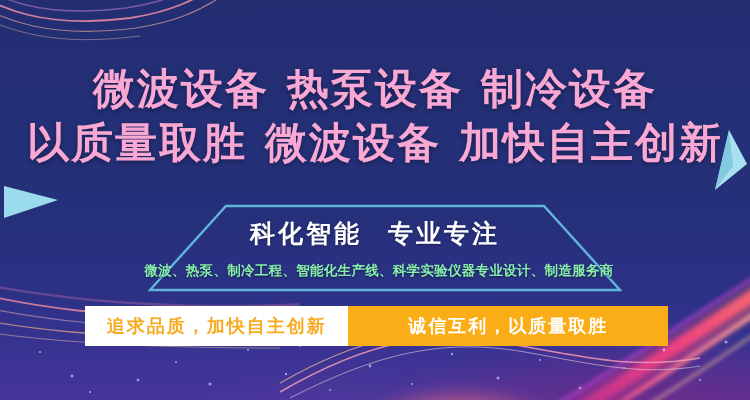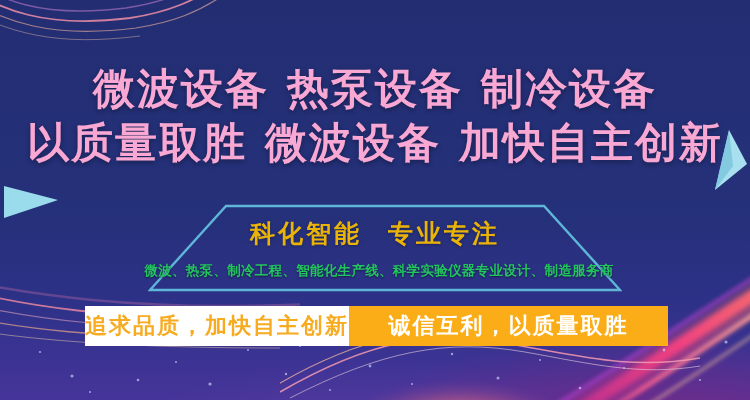--- a/index.html
+++ b/index.html
@@ -80,56 +80,56 @@
     left: 148px;
     top: 204px;
     width: 474px;
     height: 88px;
   }
   .sub-main {
     position: absolute;
     left: 0; right: 0;
     top: 216px;
     text-align: center;
-    color: #eab308;
+    color: #ffffff;
     font-size: 25px;
     font-weight: bold;
     letter-spacing: 3px;
     line-height: 34px;
     white-space: nowrap;
     text-shadow: 0 1px 3px rgba(0,0,0,.3);
   }
   .sub-main .gap2 { display:inline-block; width: 26px; }
   .sub-desc {
     position: absolute;
     left: 8px; right: 0;
     top: 262px;
     text-align: center;
-    color: #22c55e;
+    color: #86efac;
     font-size: 13.5px;
     font-weight: bold;
     letter-spacing: .3px;
     white-space: nowrap;
     text-shadow: 0 1px 2px rgba(0,0,0,.45);
   }
 
   
   .btn-row {
     position: absolute;
     left: 85px;
     top: 306px;
     width: 583px;
     height: 40px;
     display: flex;
   }
   .btn {
     display: flex;
     align-items: center;
     justify-content: center;
-    font-size: 22px;
+    font-size: 18px;
     font-weight: bold;
     letter-spacing: 2px;
     white-space: nowrap;
     font-family: Liberation Serif, serif;
   }
   .btn-white {
     width: 290px;
     background: #ffffff;
     color: #f7ab20;
   }

